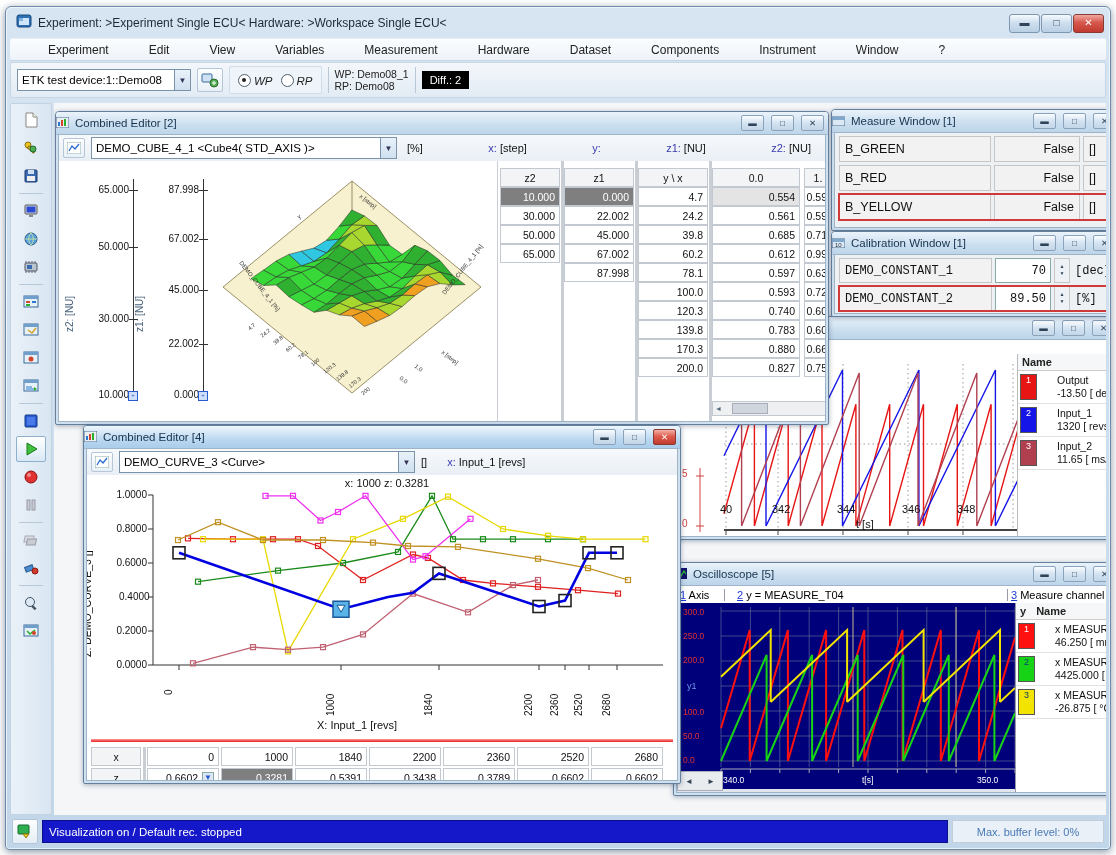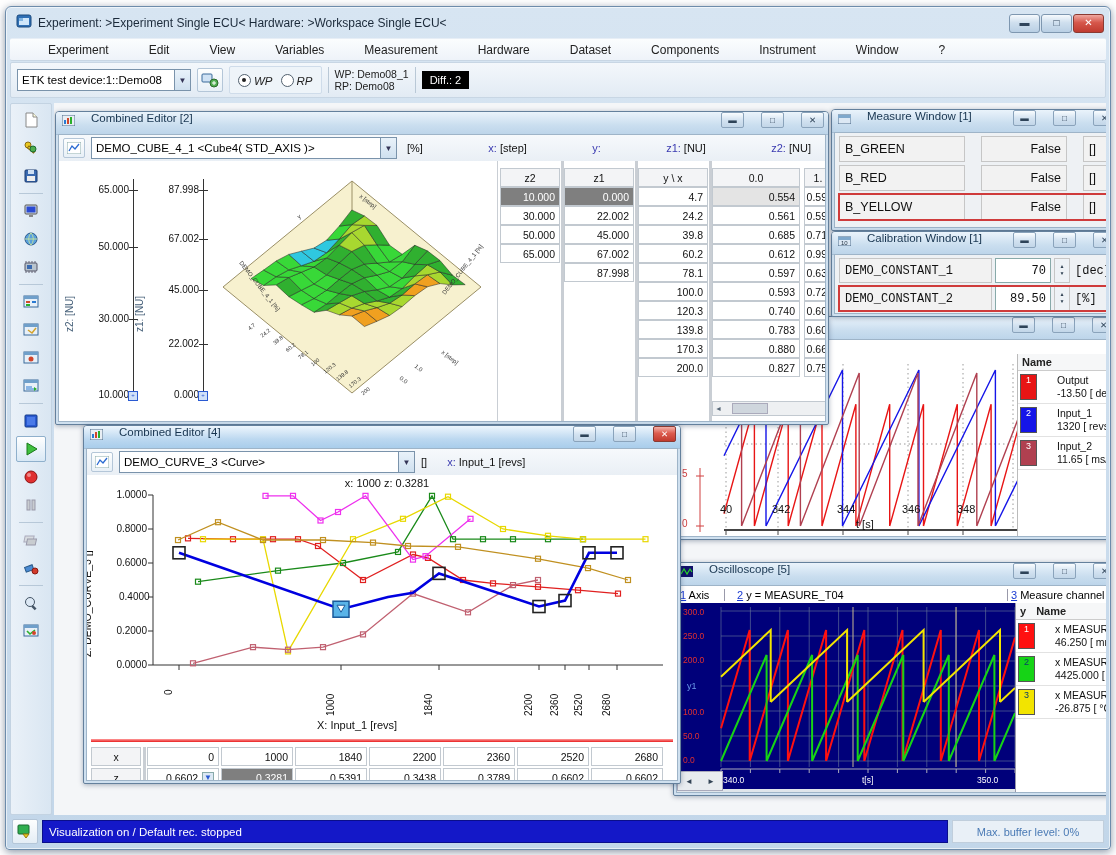--- a/index.html
+++ b/index.html
@@ -35,39 +35,39 @@
   .left-toolbar{position:absolute;left:4px;top:96px;width:40px;bottom:34px;background:linear-gradient(90deg,#eaf1f8,#d9e6f2);
     border:1px solid #c3d3e2;border-radius:2px;display:flex;flex-direction:column;align-items:center;padding-top:3px;gap:2px;}
   .lt-btn{width:28px;height:24px;border:1px solid transparent;border-radius:2px;display:flex;align-items:center;justify-content:center;}
   .lt-btn.active{border-color:#8fb0cc;background:linear-gradient(#ffffff,#d8e8f5);}
   .lt-div{width:24px;height:1px;background:#b7c8d8;margin:2px 0;}
   
   .client{position:absolute;left:48px;top:96px;width:1052px;bottom:34px;background:#f4f6f8;overflow:hidden;}
   
   .cw{position:absolute;background:#f0f3f6;border:1px solid #64809c;border-radius:4px 4px 2px 2px;
     box-shadow:0 1px 5px rgba(40,60,90,.4), inset 0 0 0 2px #cfe0ef;}
-  .cw-title{height:22px;display:flex;align-items:flex-start;gap:16px;padding:0 4px 0 6px;
+  .cw-title{height:22px;display:flex;align-items:center;gap:6px;padding:0 4px 0 0;
     background:linear-gradient(#eaf3fb,#cadeef 60%,#bdd5ea);border-radius:3px 3px 0 0;border-bottom:1px solid #a8c0d6;}
   .cw-title .t{font-size:11.5px;color:#17344f;flex:1;white-space:nowrap;overflow:hidden;}
   .cw-btn{width:21px;height:14px;border:1px solid #8aa3bb;border-radius:2px;background:linear-gradient(#fafdff,#d4e3f1 50%,#c2d6e8);
     font-size:8.5px;color:#2e4358;display:flex;align-items:center;justify-content:center;line-height:1;margin-left:1px;}
   .cw-btn.closer{background:linear-gradient(#f4b1a8,#dd5c4e 45%,#c13a2e);color:#fff;border-color:#8a3a32;}
   .cw-body{position:absolute;left:2px;right:2px;bottom:2px;top:22px;background:#fff;border:1px solid #9eb4c8;overflow:hidden;}
   .ed-toolbar{height:26px;display:flex;align-items:center;gap:6px;padding:0 4px;background:linear-gradient(#f6f9fc,#e9eff5);border-bottom:1px solid #c4d2de;}
   .ed-lbl{font-size:11px;color:#111;white-space:nowrap;}
   .ed-key{color:#3a3ab0;}
   
   .tcell{position:absolute;height:19px;border:1px solid #c2c9d0;background:#fff;font-size:10.5px;
     display:flex;align-items:center;justify-content:flex-end;padding-right:4px;color:#111;box-sizing:border-box;}
   .tcell.hdr{background:#f3f4f6;justify-content:center;padding-right:0;}
   .tcell.sel{background:#7f7f7f;color:#fff;}
   .tcell.hl{background:#e4e4e4;}
   .vbar{position:absolute;width:3px;background:#c9ced4;}
   
-  .mrow{display:grid;grid-template-columns:1fr 86px 30px;gap:16px;margin:3px 4px 0 4px;height:26px;}
+  .mrow{display:grid;grid-template-columns:1fr 86px 30px;gap:3px;margin:3px 4px 0 4px;height:26px;}
   .mrow>div{background:#f2f2f2;border:1px solid #c6c6c6;display:flex;align-items:center;font-size:12.5px;color:#111;padding:0 5px;}
   .mrow .val{justify-content:flex-end;}
   .mrow.selrow{outline:2px solid #cf3b3b;outline-offset:-1px;}
   .crow{display:grid;grid-template-columns:1fr 56px 16px 40px;gap:3px;margin:3px 4px 0 4px;height:25px;align-items:stretch;font-family:Liberation Mono, monospace;}
   .crow>div{font-size:12px;color:#111;display:flex;align-items:center;}
   .crow .nm{background:#f2f2f2;border:1px solid #c6c6c6;padding:0 5px;}
   .crow .vin{background:#fff;border:1px solid #8aa;justify-content:flex-end;padding:0 4px;}
   .crow .spin{flex-direction:column;justify-content:center;gap:1px;border:1px solid #c6c6c6;background:#eef2f6;font-size:5px;color:#345;align-items:center;}
   .crow .un{padding-left:2px;}
   .crow.selrow{outline:2px solid #cf3b3b;outline-offset:-1px;}

